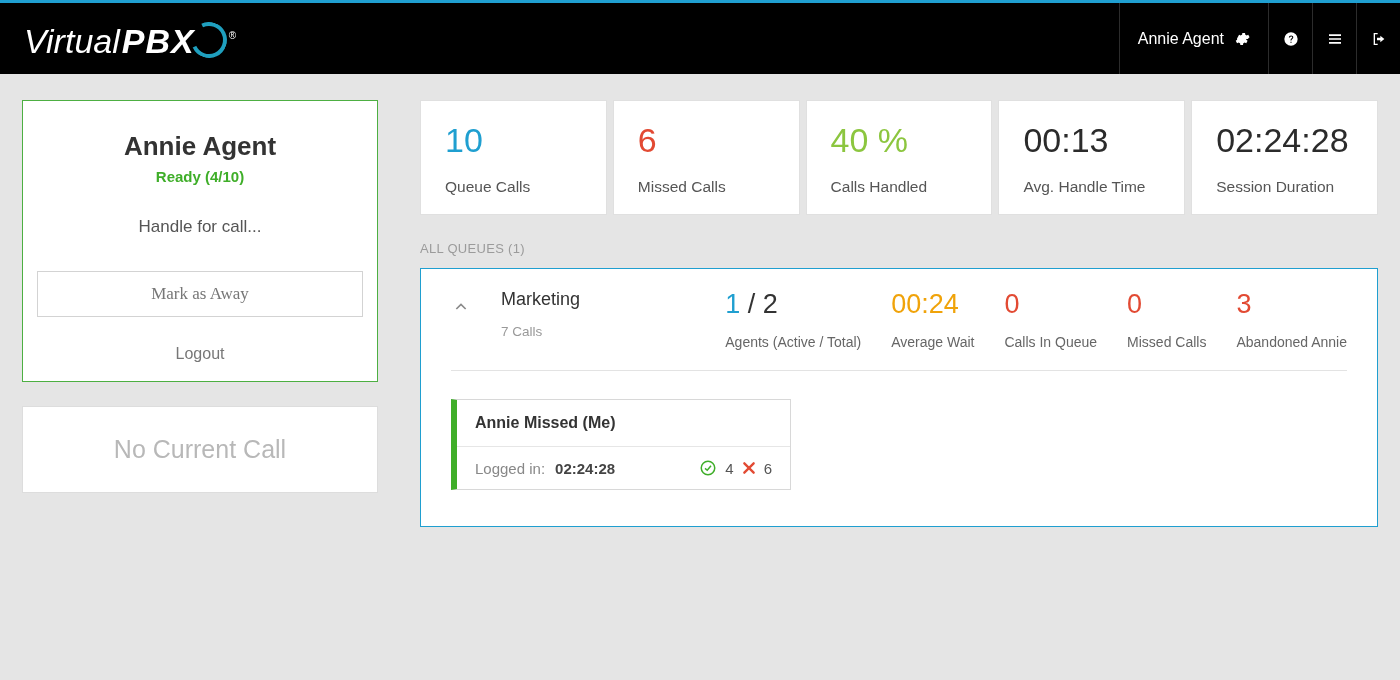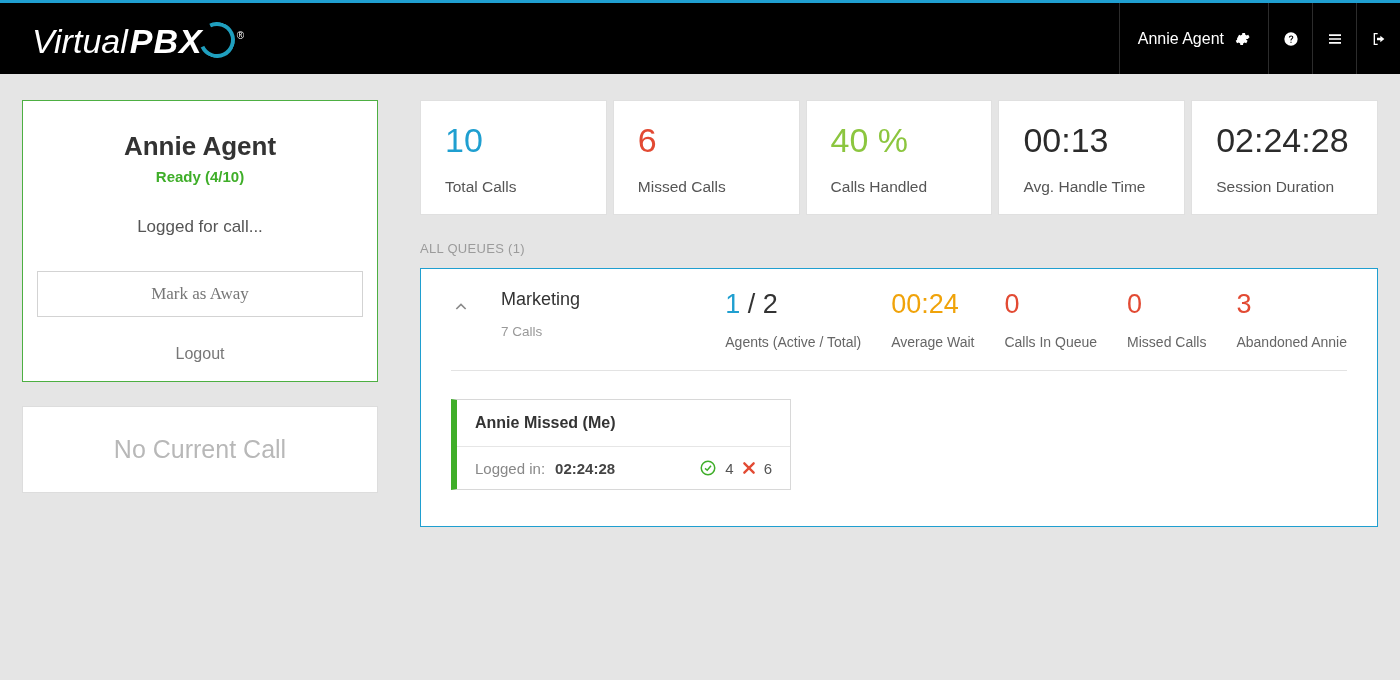--- a/index.html
+++ b/index.html
@@ -1,20 +1,20 @@
 <!DOCTYPE html>
 <html><head>
   <meta charset="utf-8">
   <style>
     * { margin:0; padding:0; box-sizing:border-box; font-family: "Helvetica Neue", Arial, sans-serif; }
     html, body { width:1400px; height:680px; background:#e5e5e5; overflow:hidden; }
 
     
     .header { width:100%; height:74px; background:#000; border-top:3px solid #1f9fd0; display:flex; align-items:center; justify-content:space-between; color:#fff; }
-    .logo { display:flex; align-items:baseline; padding-left:32px; font-size:34px; font-weight:300; user-select:none; }
+    .logo { display:flex; align-items:baseline; padding-left:24px; font-size:34px; font-weight:300; user-select:none; }
     .logo .virtual { font-style:italic; }
     .logo .pbx { font-weight:700; font-style:italic; letter-spacing:1px; margin-left:2px;text-align:right; }
     .logo .swoosh { display:inline-block; width:36px; height:36px; border:4px solid #1f9fbe; border-left-color:transparent; border-radius:50%; transform:rotate(20deg); margin-left:-4px; position:relative; top:5px; }
     .logo .reg { font-size:10px; position:relative; top:-14px; left:2px; }
     .header-right { height:100%; display:flex; align-items:stretch; }
     .hr-user { display:flex; align-items:center; padding:0 18px; border-left:1px solid #2c2c2c; font-size:16px; font-weight:500; gap:10px; }
     .hr-btn { width:44px; display:flex; align-items:center; justify-content:center; border-left:1px solid #2c2c2c; cursor:pointer; }
     .hr-btn svg, .hr-user svg { width:16px; height:16px; fill:#fff; }
 
     
@@ -101,33 +101,33 @@
     </div>
   </div>
 </div>
 
 <div class="body">
 
   <div class="left">
     <div class="agent-card">
       <div class="agent-name">Annie Agent</div>
       <div class="agent-status">Ready (4/10)</div>
-      <div class="agent-waiting">Logged for call...</div>
+      <div class="agent-waiting">Handle for call...</div>
       <button class="mark-away">Mark as Away</button>
       <button class="logout">Logout</button>
     </div>
     <div class="no-call-card">No Current Call</div>
   </div>
 
   <div class="right">
 
     <div class="tiles">
       <div class="tile">
         <div class="tile-val c-blue">10</div>
-        <div class="tile-label">Total Calls</div>
+        <div class="tile-label">Queue Calls</div>
       </div>
       <div class="tile">
         <div class="tile-val c-red">6</div>
         <div class="tile-label">Missed Calls</div>
       </div>
       <div class="tile">
         <div class="tile-val c-green">40 %</div>
         <div class="tile-label">Calls Handled</div>
       </div>
       <div class="tile">

